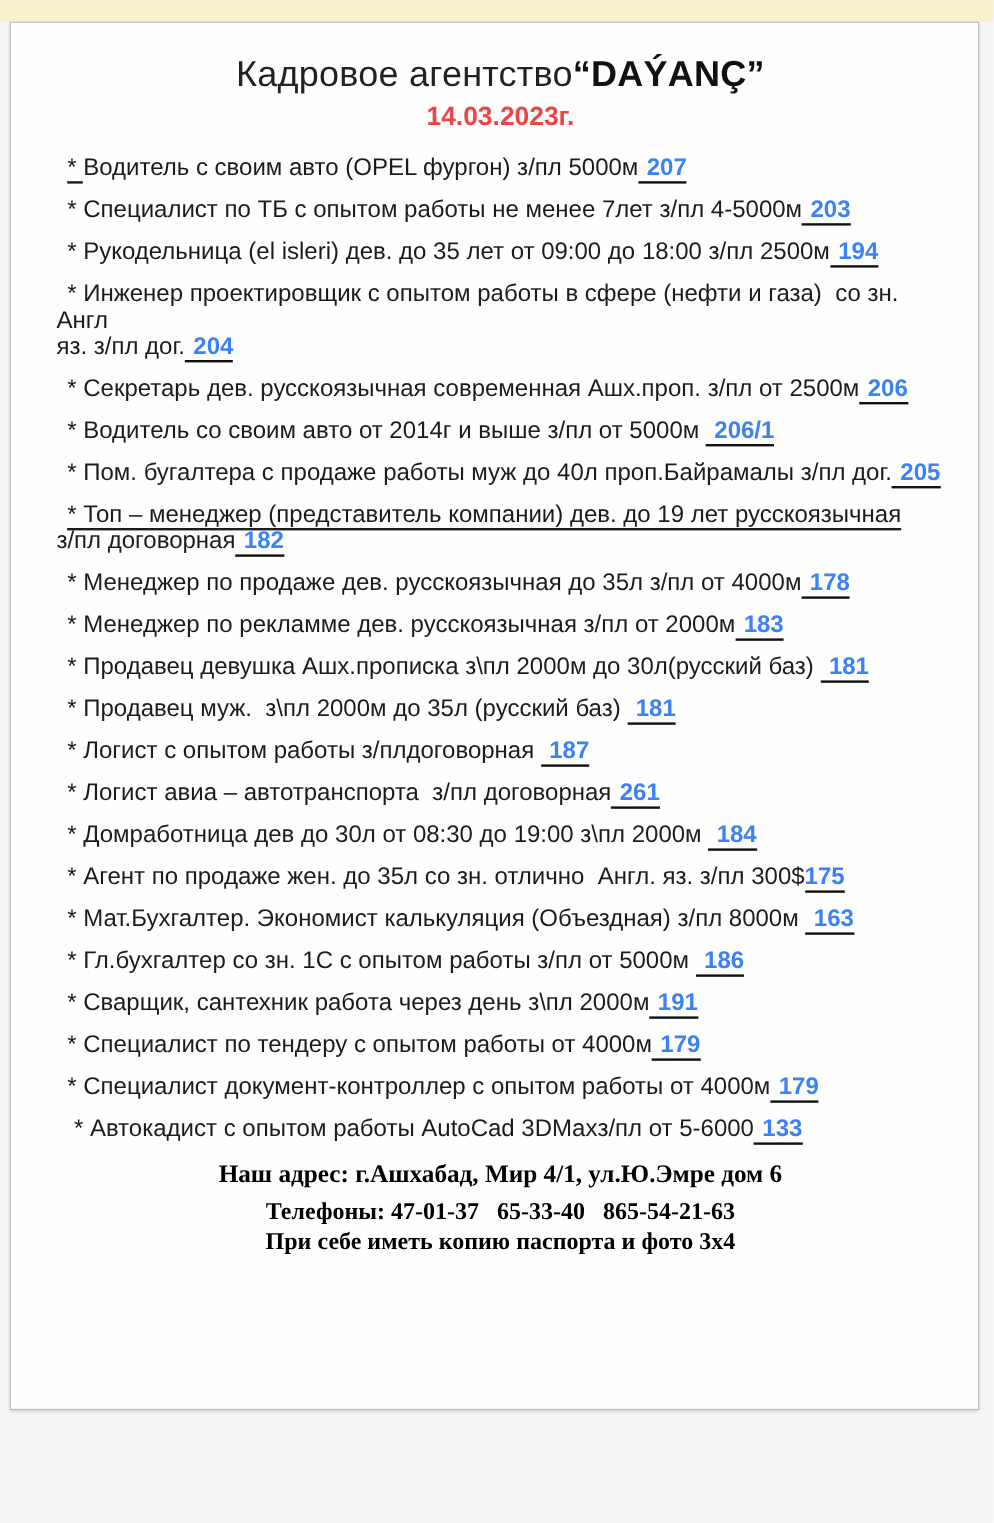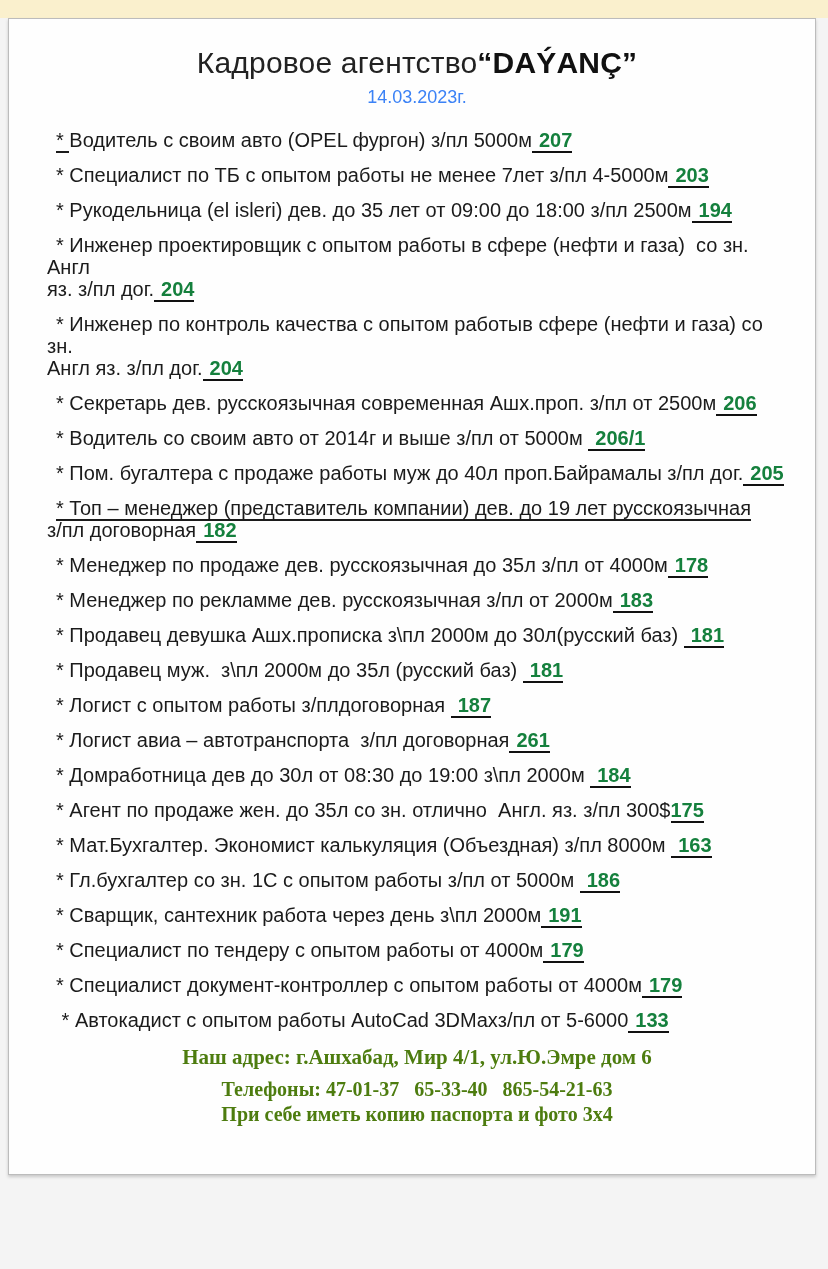--- a/index.html
+++ b/index.html
@@ -39,53 +39,53 @@
     line-height: 36px;
     color: #222;
     letter-spacing: 0.2px;
   }
   .title .brand {
     font-weight: 700;
     color: #111;
   }
   .date {
     text-align: center;
-    font-weight: 400;
-    font-size: 18px;
+    font-weight: 700;
+    font-size: 22px;
     line-height: 28px;
     margin-top: 2px;
-    color: #3b82f6;
+    color: #ef4444;
   }
   .job-list {
     margin-top: 18px;
     font-size: 20px;
   }
   .item {
     white-space: pre-wrap;
     line-height: 22px;
     margin: 0 0 13px 0;
     text-indent: 9px;
     color: #1b1b1b;
   }
   .item .u {
     border-bottom: 2px solid #1b1b1b;
   }
   .item .ref {
     font-weight: 700;
-    color: #15803d;
+    color: #3b82f6;
     border-bottom: 2px solid #111;
     padding-left: 7px;
   }
   .item .ref.tight {
     padding-left: 0;
   }
   .footer {
     font-family: "Liberation Serif", "DejaVu Serif", serif;
     font-weight: 700;
-    color: #4d7c0f;
+    color: #000000;
     text-align: center;
     margin-top: 4px;
   }
   .footer .address {
     font-size: 21px;
     line-height: 26px;
     margin-bottom: 7px;
   }
   .footer .phones {
     font-size: 20px;
@@ -107,21 +107,20 @@
 
   <div class="title"><span>Кадровое агентство</span><span class="brand">“DAÝANÇ”</span></div>
 
   <div class="date">14.03.2023г.</div>
 
   <div class="job-list">
       <div class="item"><span class="txt"><span class="u">* </span><span>Водитель с своим авто (OPEL фургон) з/пл 5000м</span></span><span class="ref">207</span></div>
       <div class="item"><span class="txt"><span>* Специалист по ТБ с опытом работы не менее 7лет з/пл 4-5000м</span></span><span class="ref">203</span></div>
       <div class="item"><span class="txt"><span>* Рукодельница (el isleri) дев. до 35 лет от 09:00 до 18:00 з/пл 2500м</span></span><span class="ref">194</span></div>
       <div class="item"><span class="txt"><span>* Инженер проектировщик с опытом работы в сфере (нефти и газа)  со зн. Англ</span><br><span>яз. з/пл дог.</span></span><span class="ref">204</span></div>
-      <div class="item"><span class="txt"><span>* Инженер по контроль качества с опытом работыв сфере (нефти и газа) со зн.</span><br><span>Англ яз. з/пл дог.</span></span><span class="ref">204</span></div>
       <div class="item"><span class="txt"><span>* Секретарь дев. русскоязычная современная Ашх.проп. з/пл от 2500м</span></span><span class="ref">206</span></div>
       <div class="item"><span class="txt"><span>* Водитель со своим авто от 2014г и выше з/пл от 5000м </span></span><span class="ref">206/1</span></div>
       <div class="item"><span class="txt"><span>* Пом. бугалтера с продаже работы муж до 40л проп.Байрамалы з/пл дог.</span></span><span class="ref">205</span></div>
       <div class="item"><span class="txt"><span class="u">* Топ – менеджер (представитель компании) дев. до 19 лет русскоязычная</span><br><span>з/пл договорная</span></span><span class="ref">182</span></div>
       <div class="item"><span class="txt"><span>* Менеджер по продаже дев. русскоязычная до 35л з/пл от 4000м</span></span><span class="ref">178</span></div>
       <div class="item"><span class="txt"><span>* Менеджер по рекламме дев. русскоязычная з/пл от 2000м</span></span><span class="ref">183</span></div>
       <div class="item"><span class="txt"><span>* Продавец девушка Ашх.прописка з\пл 2000м до 30л(русский баз) </span></span><span class="ref">181</span></div>
       <div class="item"><span class="txt"><span>* Продавец муж.  з\пл 2000м до 35л (русский баз) </span></span><span class="ref">181</span></div>
       <div class="item"><span class="txt"><span>* Логист с опытом работы з/плдоговорная </span></span><span class="ref">187</span></div>
       <div class="item"><span class="txt"><span>* Логист авиа – автотранспорта  з/пл договорная</span></span><span class="ref">261</span></div>

